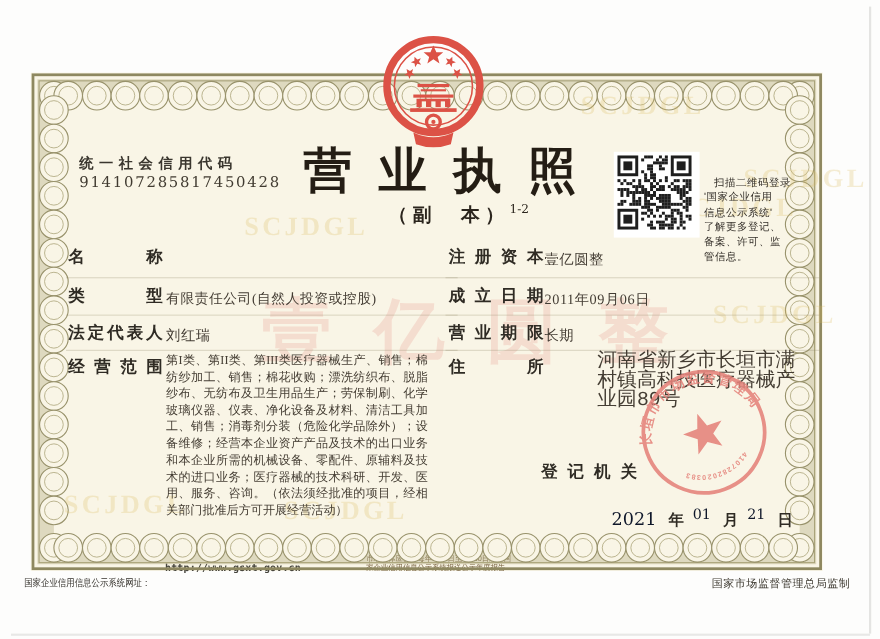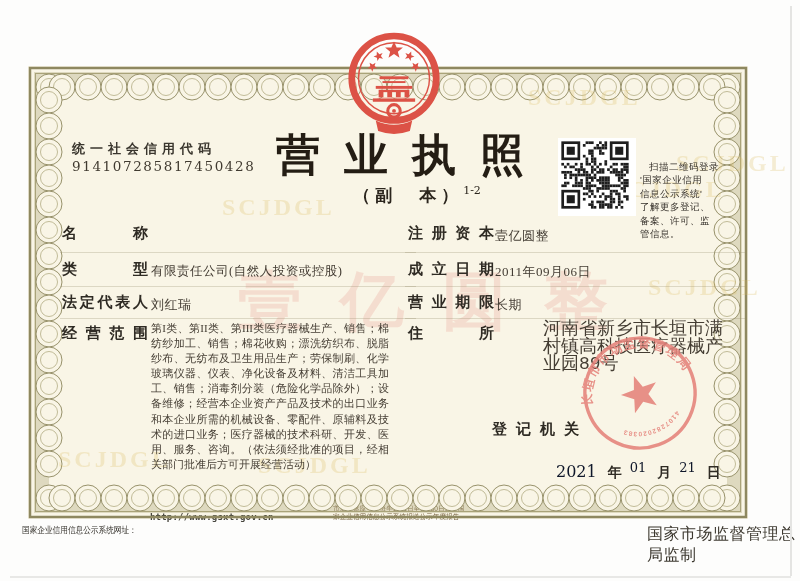--- a/index.html
+++ b/index.html
@@ -56,21 +56,21 @@
 
   .emblem{position:absolute;left:346px;top:28px;width:96px;height:112px;z-index:4;}
 
   .f-label{position:absolute;left:22px;top:524px;font-size:9px;color:#35322c;
            transform:scaleX(.85);transform-origin:left top;white-space:nowrap;}
   .f-url{position:absolute;left:150px;top:512px;font-size:9px;font-weight:bold;color:#45443c;
          font-family:"DejaVu Sans Mono",monospace;letter-spacing:.2px;}
   .f-note{position:absolute;left:333px;top:505px;font-size:7px;line-height:7.6px;color:#75603e;
           transform:scaleX(.95);transform-origin:left top;white-space:nowrap;}
   .f-note span{display:block;}
-  .f-producer{position:absolute;left:627px;top:524px;font-size:16px;color:#3c382f;letter-spacing:.5px;padding-left:20px;}
+  .f-producer{position:absolute;left:627px;top:524px;font-size:10px;color:#3c382f;letter-spacing:.5px;padding-left:20px;}
 </style>
 </head>
 <body>
 
 <div class="scan">
 
   <div class="cert">
     <svg class="frame" id="border-decor" width="720" height="453" viewBox="0 0 720 453">
       <rect x="2" y="2" width="716" height="449" fill="none" stroke="#8e8860" stroke-width="2.5"></rect>
       <rect x="7.5" y="7.5" width="705" height="438" fill="none" stroke="#a49e74" stroke-width="1"></rect>

